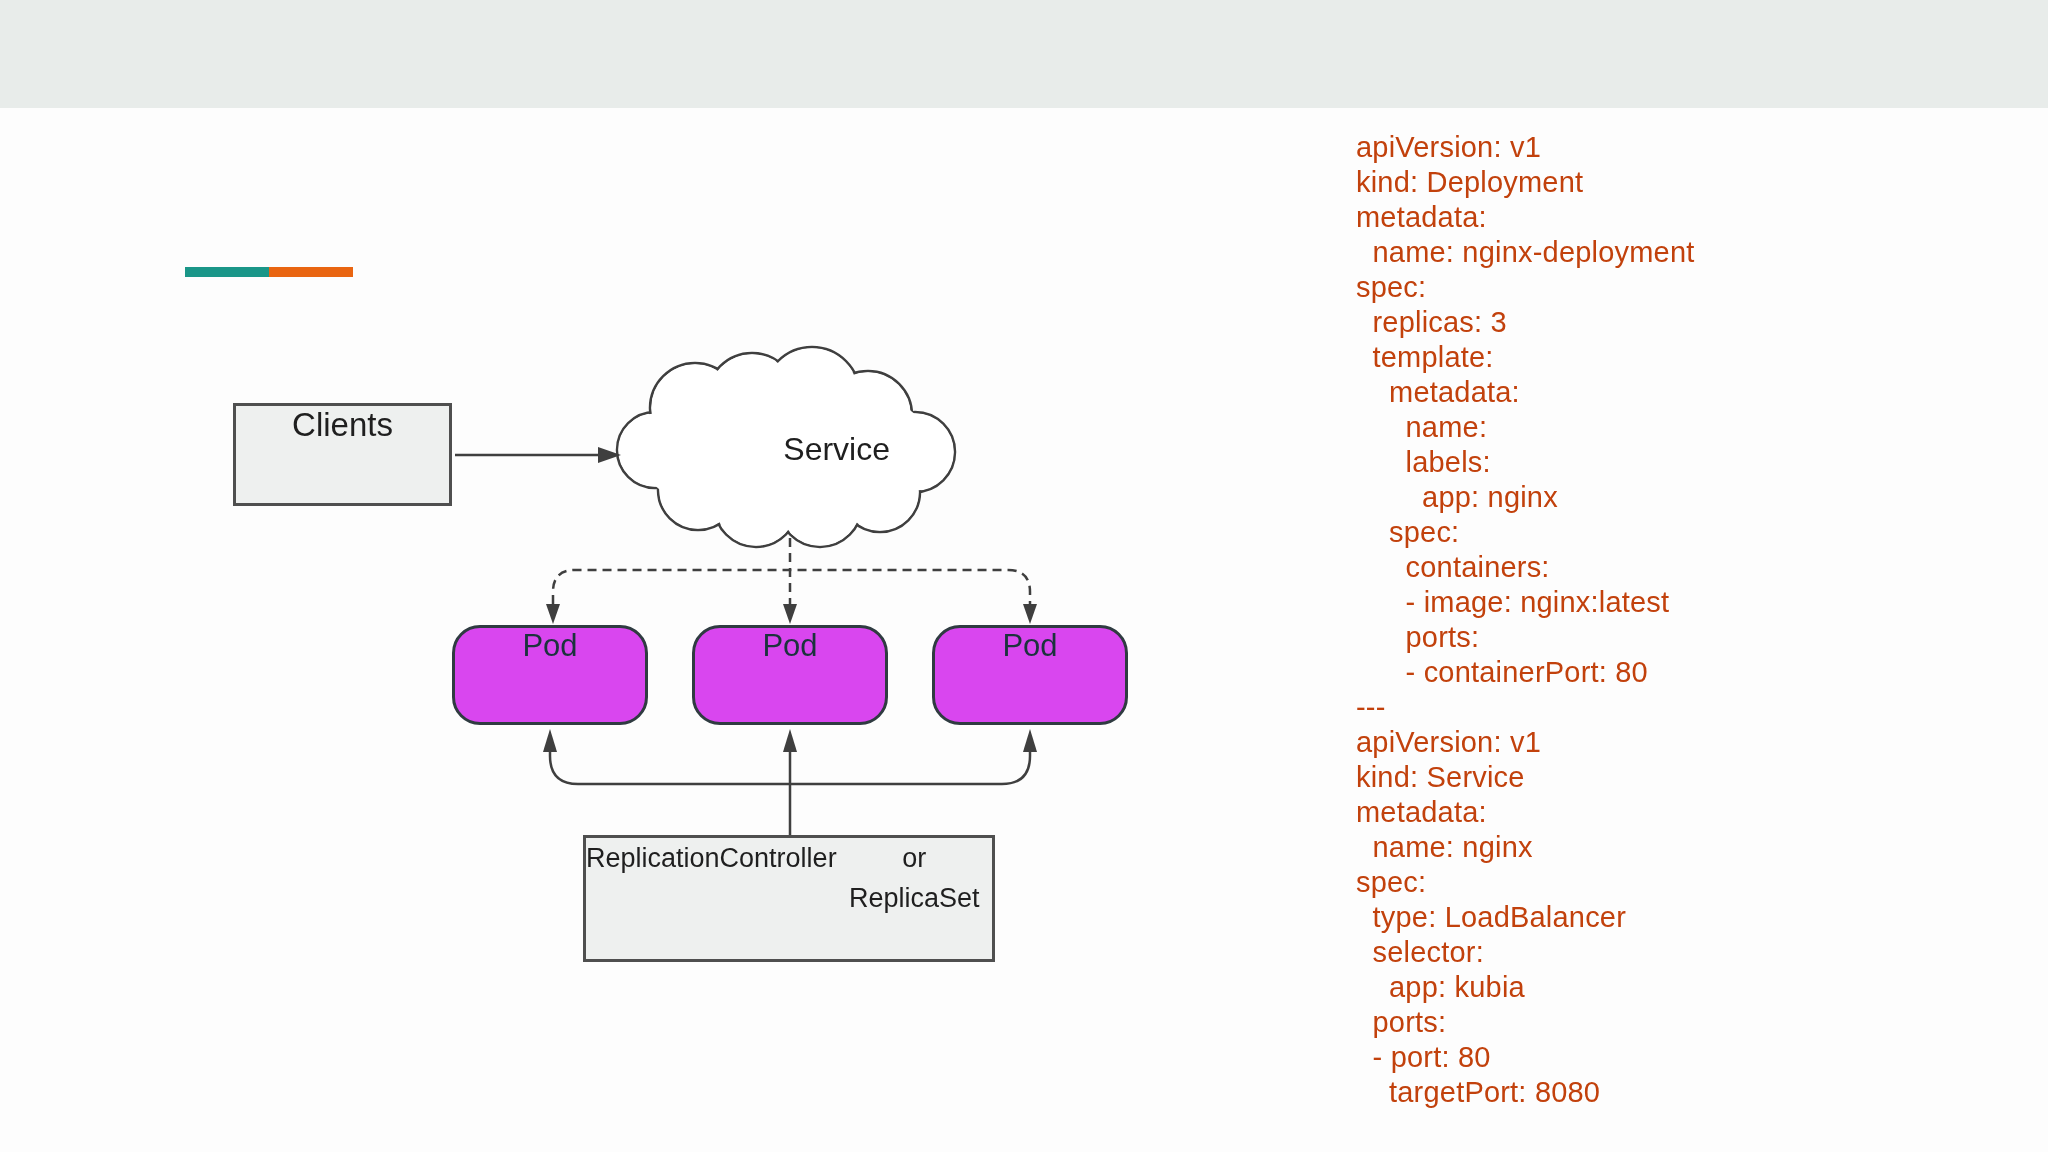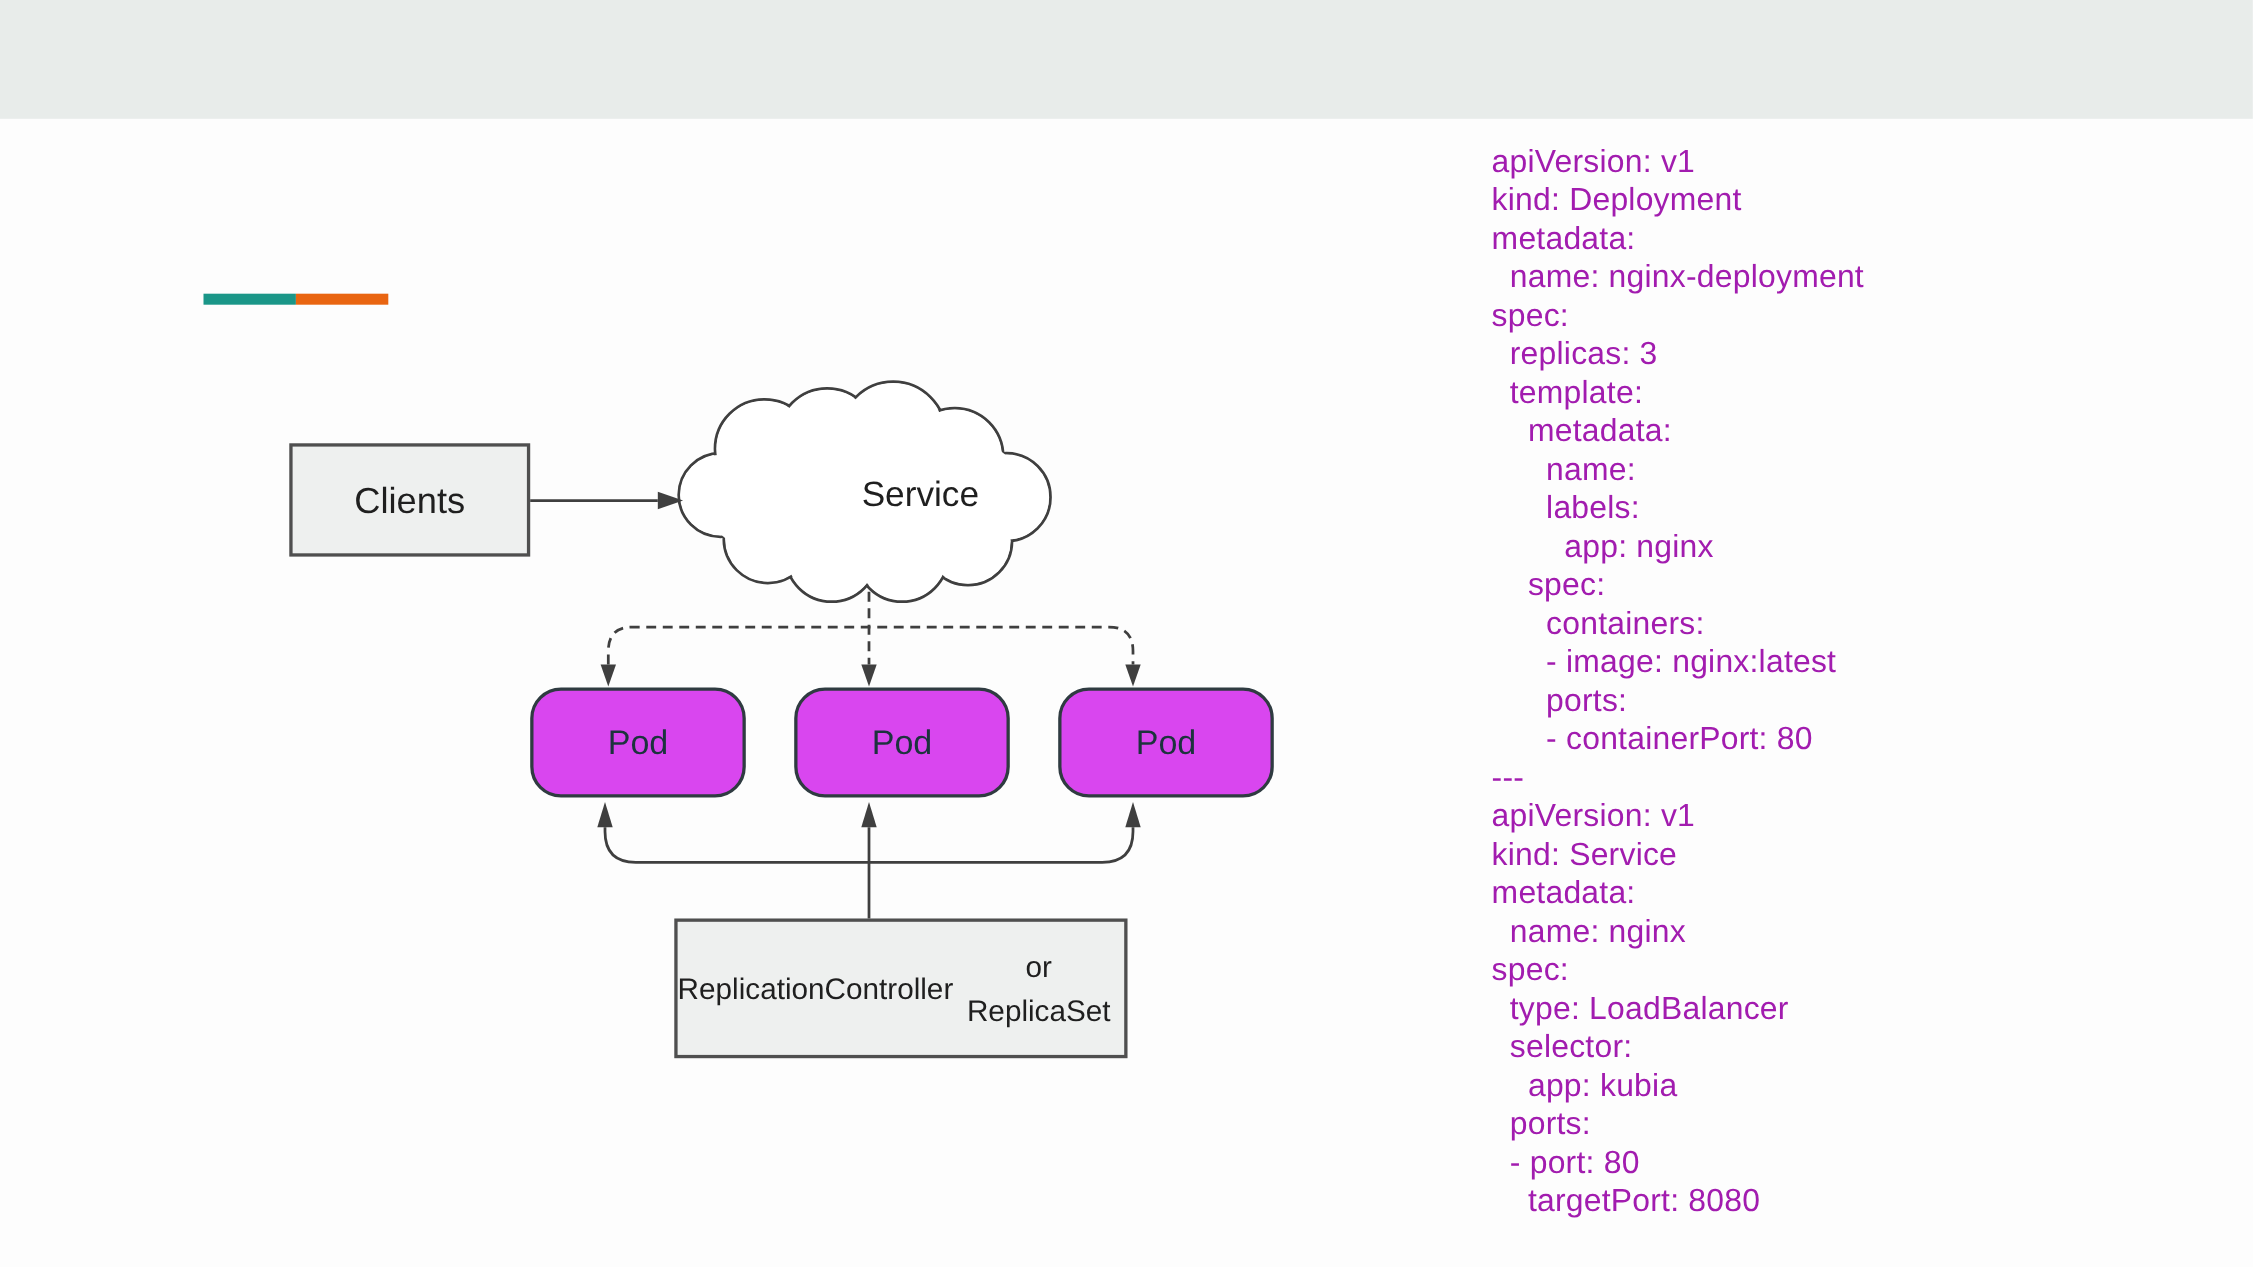--- a/index.html
+++ b/index.html
@@ -13,22 +13,22 @@
     background:#e8ecea;
   }
   .accent-bar { position:absolute; left:185px; top:267px; width:168px; height:10px; display:flex; }
   .accent-teal { width:84px; height:10px; background:#1a9688; }
   .accent-orange { width:84px; height:10px; background:#e96511; }
 
   svg.diagram-canvas { position:absolute; left:0; top:0; }
 
   .dbox {
     position:absolute; box-sizing:border-box;
-    display:flex; align-items:center; justify-content:center;
-    text-align:center; color:#1f1f1f;margin-left:30px;
+    display:flex; justify-content:center;
+    text-align:center; color:#1f1f1f;
   }
   .clients-box {
     left:233px; top:403px; width:219px; height:103px;
     background:#eef0ef; border:3px solid #4f4f4f; font-size:33px;
   }
   .pod-box {
     top:625px; width:196px; height:100px;
     background:#d946ef; border:3px solid #2f3b41; border-radius:28px;
     font-size:31px; color:#1c333d;
   }
@@ -39,21 +39,21 @@
     left:583px; top:835px; width:412px; height:127px;
     background:#eef0ef; border:3px solid #4f4f4f;
     font-size:27px; line-height:40px; flex-direction:row;
   }
   .service-label {
     position:absolute; left:690px; top:431px; width:200px;
     text-align:right; font-size:32px; color:#1f1f1f;
   }
   .yaml-block {
     position:absolute; left:1356px; top:130px;
-    font-size:29px; line-height:35px; color:#a21caf;
+    font-size:29px; line-height:35px; color:#c2410c;
     white-space:pre; letter-spacing:0.2px;
   }
 </style>
 </head>
 <body>
 
 <div class="top-band"></div>
 
 <div class="accent-bar">
   <div class="accent-teal"></div>

